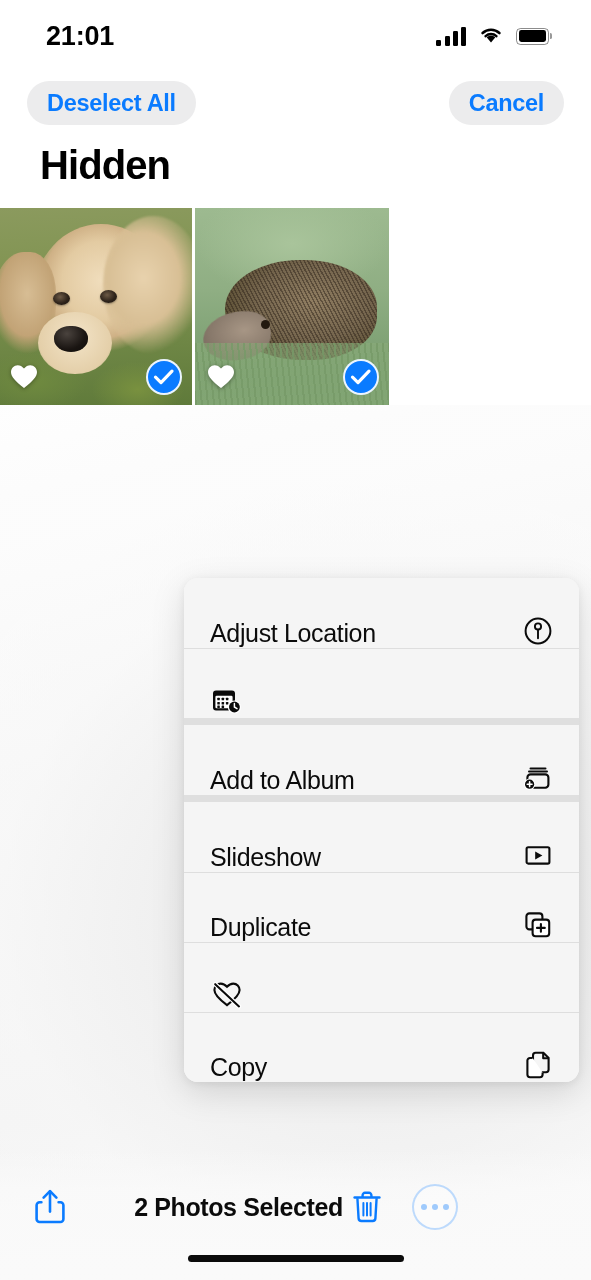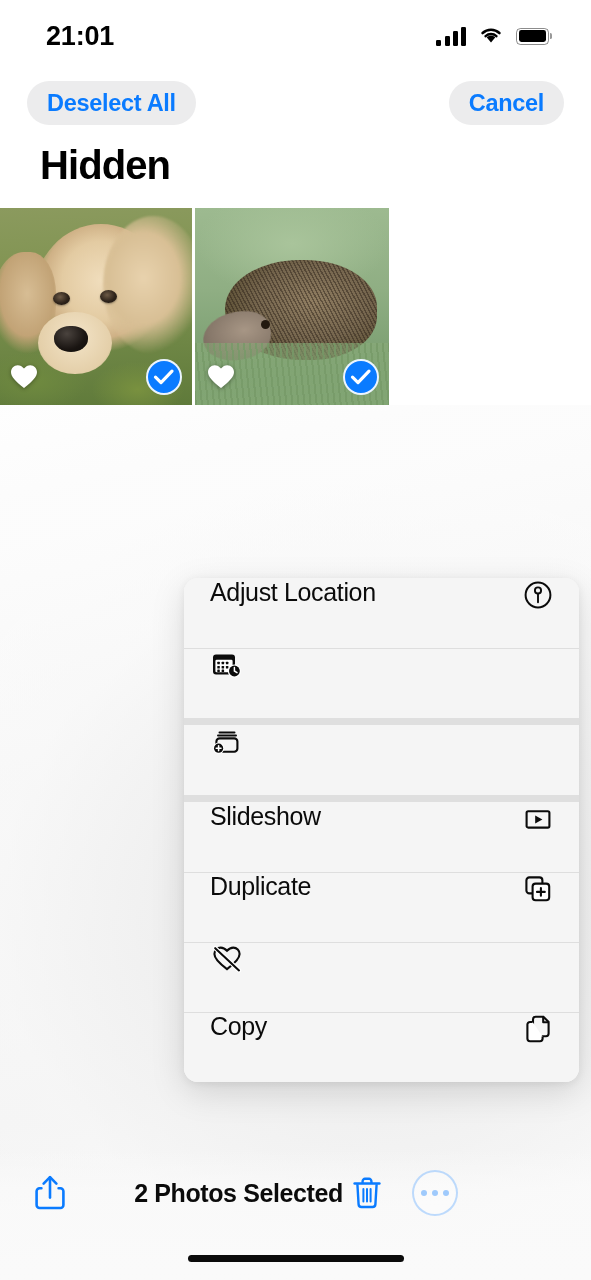--- a/index.html
+++ b/index.html
@@ -297,21 +297,21 @@
     z-index: 40;
   }
   .menu-group { background: #f5f5f5; }
   .menu-gap {
     height: 7px;
     background: #dfdfdf;
   }
   .menu-item {
     height: 70px;
     display: flex;
-    align-items: flex-start;
+    align-items: flex-end;
     justify-content: space-between;
     padding: 0 24px 0 26px;
     cursor: pointer;
     position: relative;
     background: #f5f5f5;
   }
   .menu-item + .menu-item::before {
     content: "";
     position: absolute;
     top: 0; left: 0; right: 0;
@@ -335,21 +335,21 @@
   
   .toolbar {
     position: absolute;
     left: 0; bottom: 0;
     width: 591px; height: 130px;
     z-index: 45;
     background: linear-gradient(180deg, rgba(248,248,248,0.0) 0%, rgba(250,250,250,0.75) 30%, #fafafa 100%);
   }
   .toolbar-row {
     position: absolute;
-    top: 10px; left: 0;
+    top: 24px; left: 0;
     width: 477px; height: 66px;
     display: flex;
     align-items: center;
   }
   .tb-share {
     position: absolute;
     left: 26px;
     width: 48px; height: 52px;
     display: flex; align-items: center; justify-content: center;
     cursor: pointer;
@@ -511,20 +511,21 @@
           <path d="M23.4 17.6 L23.4 21 L26 22.6" stroke="#ffffff" stroke-width="1.5" fill="none" stroke-linecap="round"></path>
         </svg>
       </span>
     </div>
   </div>
 
   <div class="menu-gap"></div>
 
   <div class="menu-group">
     <div class="menu-item">
+      <span class="menu-label">Add to Album</span>
       <span class="menu-icon">
         <svg width="32" height="30" viewBox="0 0 32 30">
           <path d="M8.5 5.4 L23.5 5.4" stroke="#0b0b0b" stroke-width="2" stroke-linecap="round"></path>
           <path d="M7 8.6 L25 8.6" stroke="#0b0b0b" stroke-width="2" stroke-linecap="round"></path>
           <rect x="5.4" y="11.4" width="21" height="13.4" rx="3.2" stroke="#0b0b0b" stroke-width="2.1" fill="none"></rect>
           <circle cx="7.6" cy="21.2" r="5.6" fill="#ffffff"></circle>
           <circle cx="7.6" cy="21.2" r="4.6" fill="#0b0b0b"></circle>
           <path d="M7.6 18.8 L7.6 23.6 M5.2 21.2 L10 21.2" stroke="#ffffff" stroke-width="1.6" stroke-linecap="round"></path>
         </svg>
       </span>

